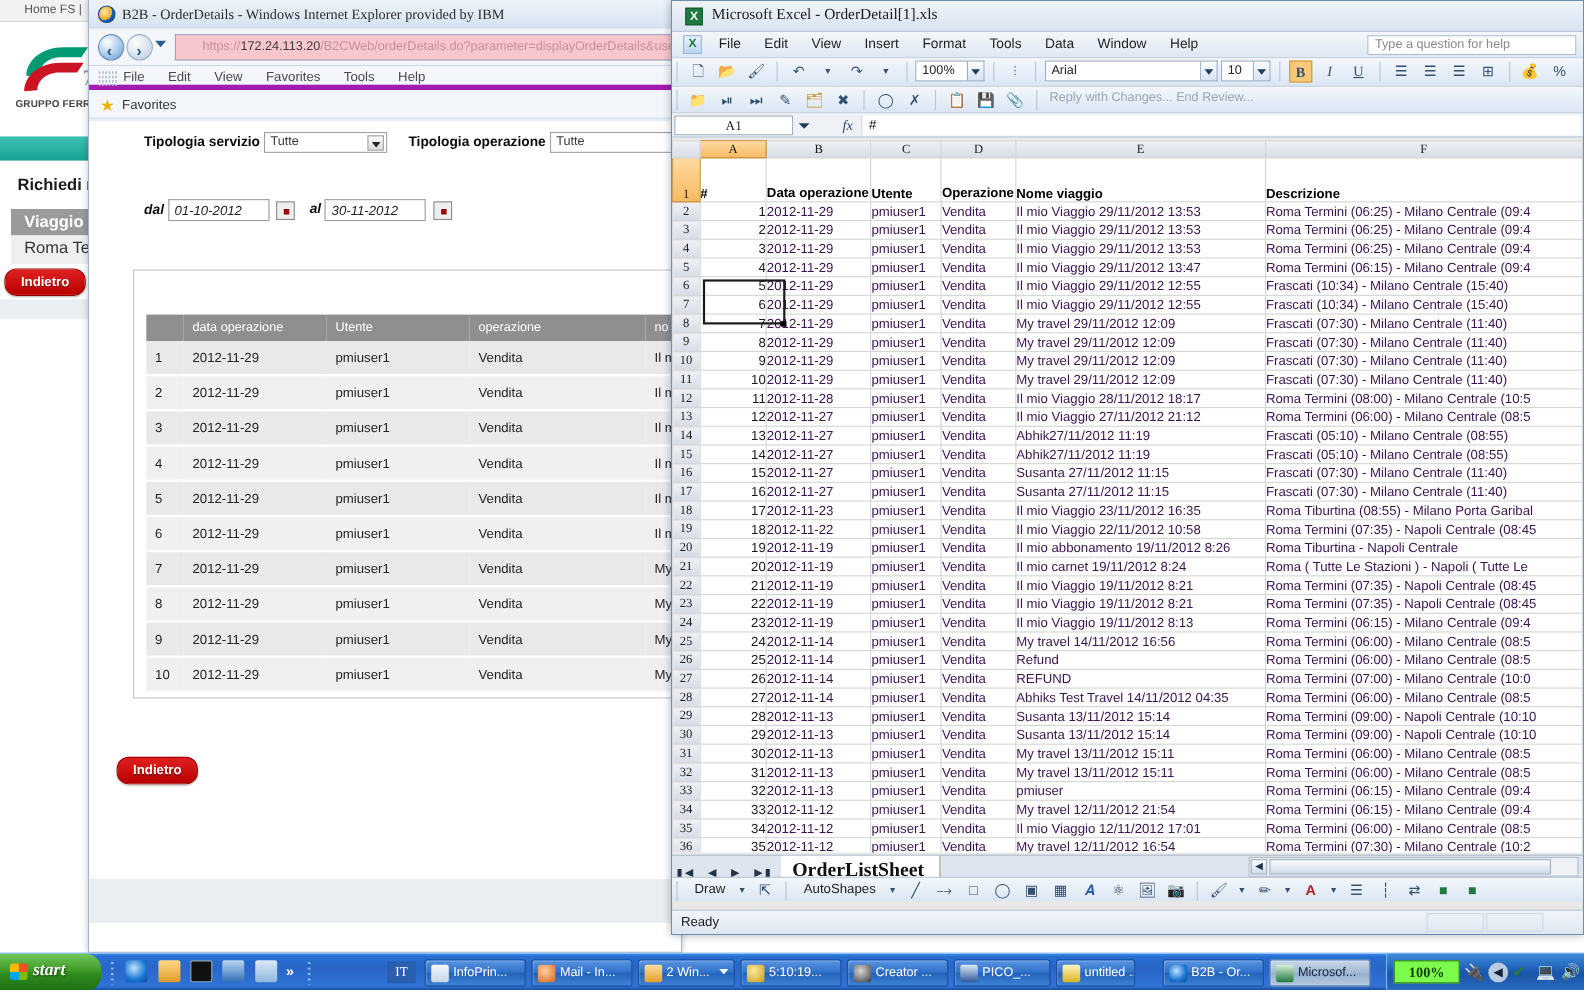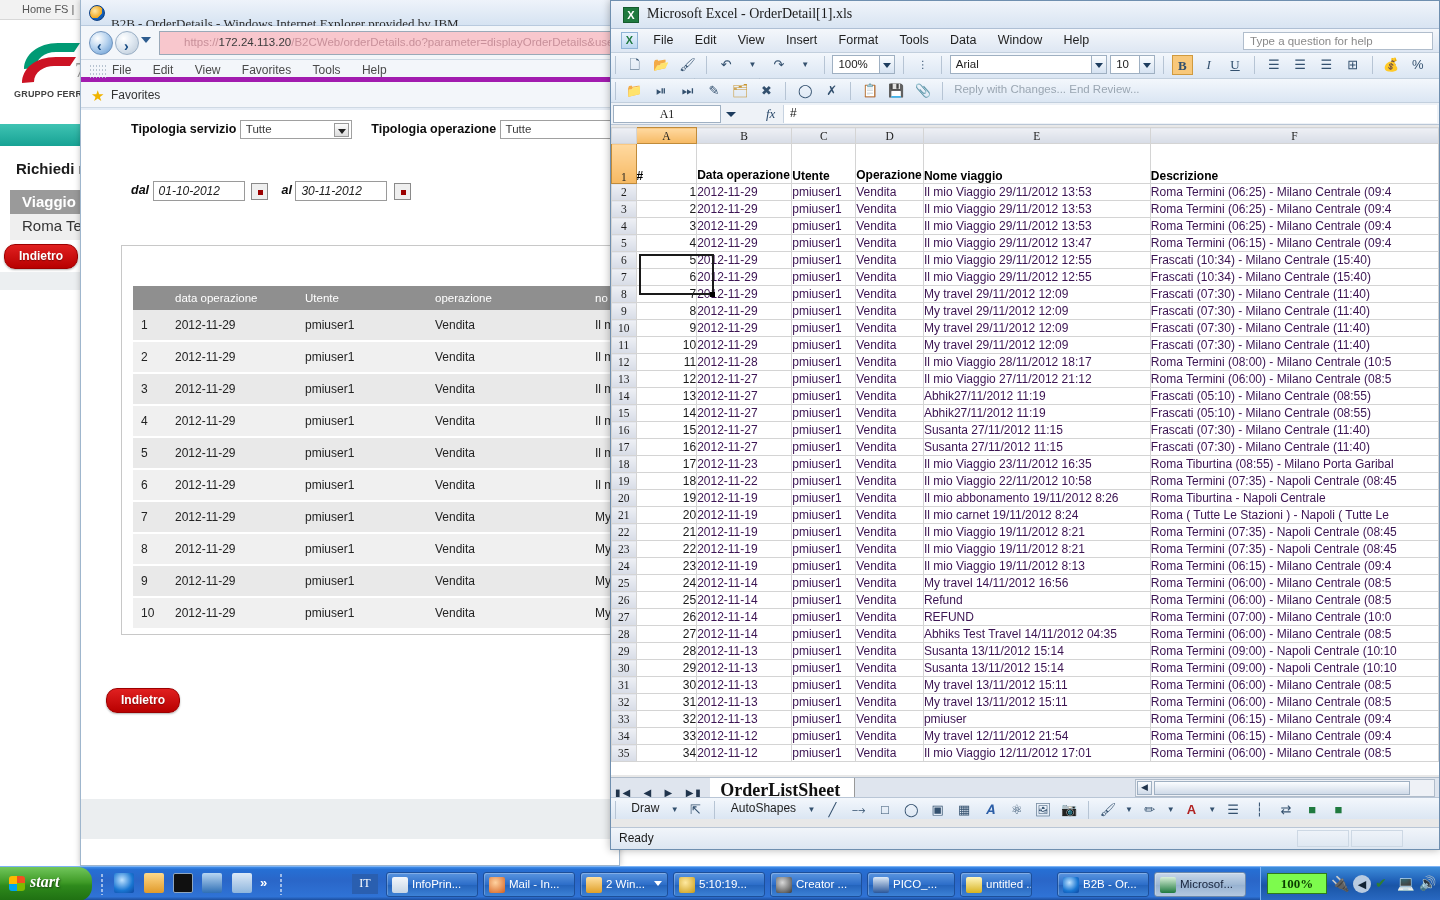--- a/index.html
+++ b/index.html
@@ -49,21 +49,21 @@
   #ie-window {
     position:absolute; left:80px; top:0px; width:540px; height:866px;
     background:#ffffff; border:1px solid #9fb6cd; border-top:none;
     box-shadow:0 0 6px rgba(0,0,0,.25);
   }
   #ie-title {
     height:26px; background:linear-gradient(#eef3fa,#d6e3f2);
     border-bottom:1px solid #b9cade; position:relative;
   }
   #ie-title .ttxt {
-    position:absolute; left:30px; top:16px; font-size:13px; color:#2b2b2b;
+    position:absolute; left:30px; top:5px; font-size:13px; color:#2b2b2b;
     font-family:"Liberation Serif", serif; white-space:nowrap;
   }
   .ie-icon {
     position:absolute; left:8px; top:5px; width:16px; height:16px;
     border-radius:50%; background:radial-gradient(circle at 35% 35%,#ffe9a8,#f0a81e 55%,#1565c0 56%,#0b3f86);
     border:1px solid #0b3f86;
   }
   #ie-navbar { height:34px; background:#f3f6fa; position:relative; border-bottom:1px solid #cfd9e4; }
   .navbtn { position:absolute; top:5px; width:24px; height:24px; border-radius:50%; border:1px solid #6f93bd;
             background:radial-gradient(circle at 35% 30%, #ffffff, #b9d4ef 45%, #5d95d0); }
@@ -850,20 +850,29 @@
           </tr>
           <tr>
             <td class="rowhead">35</td>
             <td class="cell num">34</td>
             <td class="cell">2012-11-12</td>
             <td class="cell">pmiuser1</td>
             <td class="cell">Vendita</td>
             <td class="cell">Il mio Viaggio 12/11/2012 17:01</td>
             <td class="cell">Roma Termini (06:00) - Milano Centrale (08:5</td>
           </tr>
+          <tr>
+            <td class="rowhead">36</td>
+            <td class="cell num">35</td>
+            <td class="cell">2012-11-12</td>
+            <td class="cell">pmiuser1</td>
+            <td class="cell">Vendita</td>
+            <td class="cell">My travel 12/11/2012 16:54</td>
+            <td class="cell">Roma Termini (07:30) - Milano Centrale (10:2</td>
+          </tr>
         </tbody>
     </table>
     <div id="xl-selbox"></div>
     <div id="xl-selhandle"></div>
   </div>
 
   <div id="xl-sheettabs">
     <span class="navarrows">▮◀</span>
     <span class="navarrows">◀</span>
     <span class="navarrows">▶</span>

